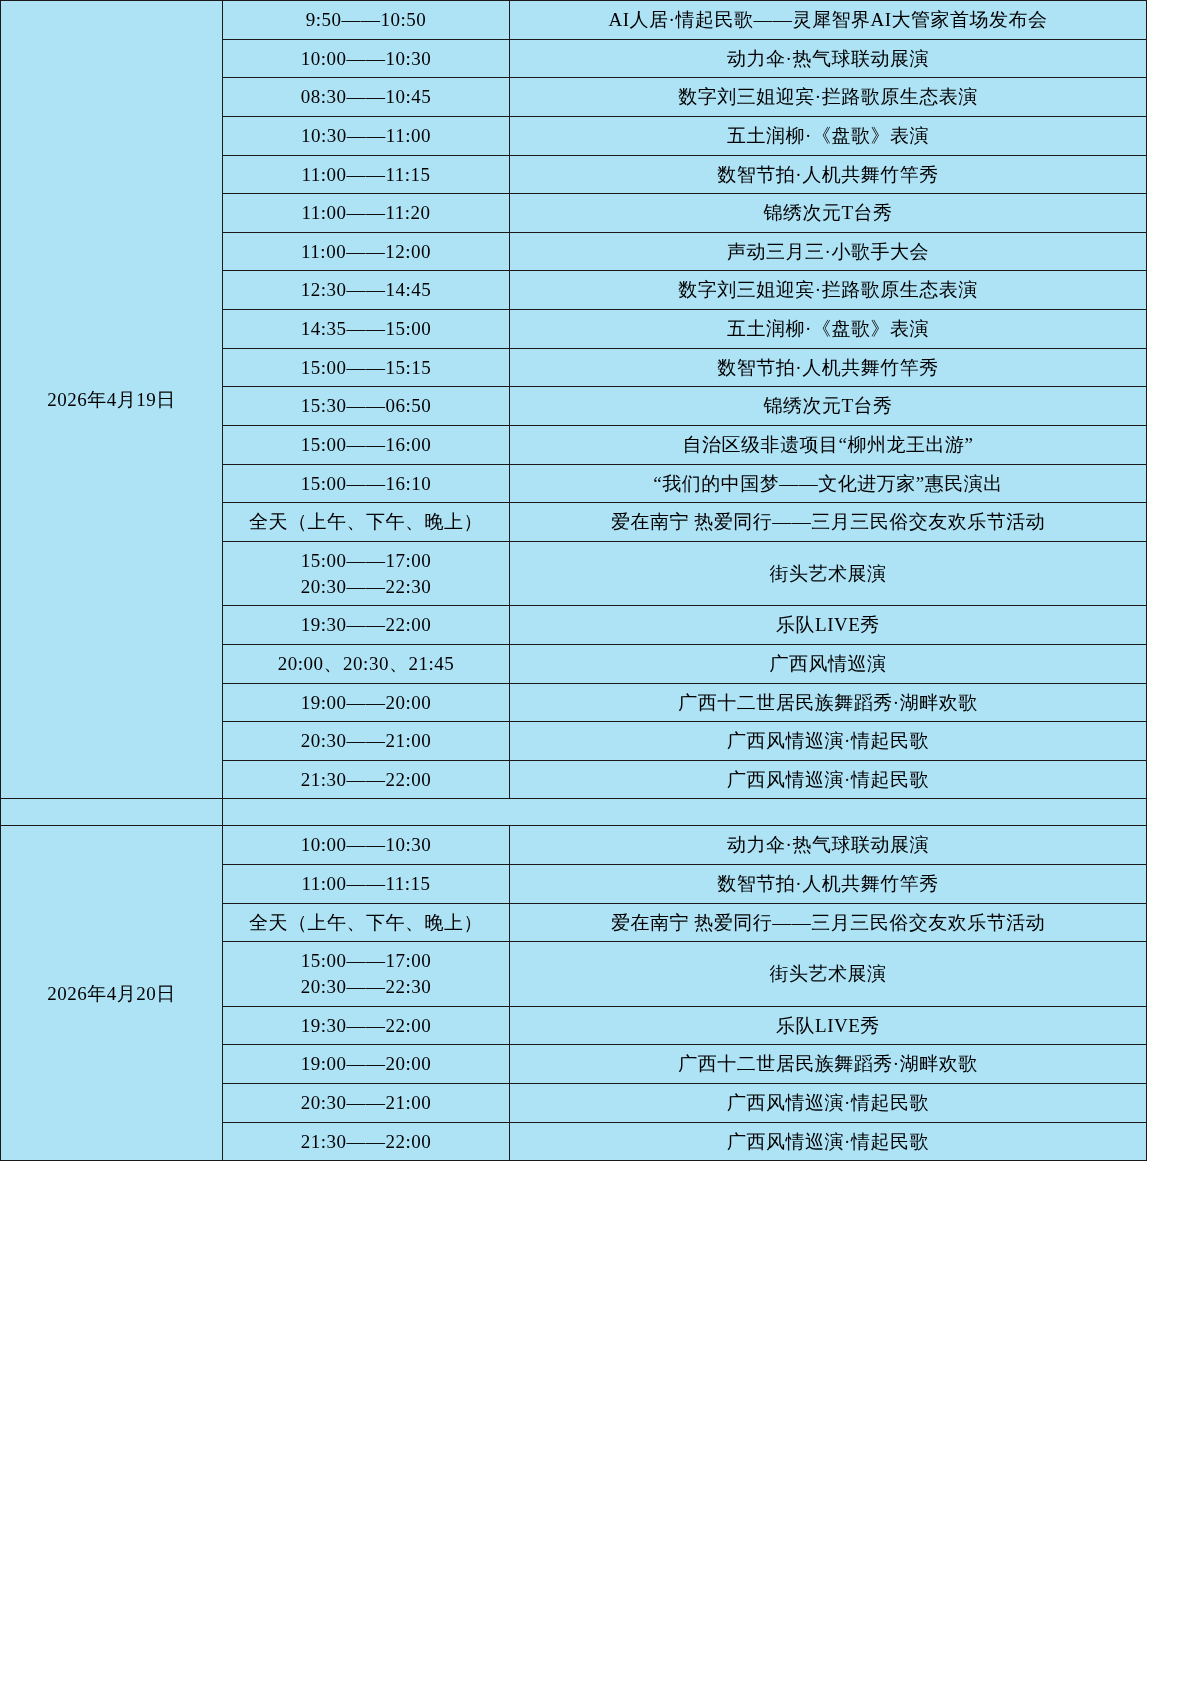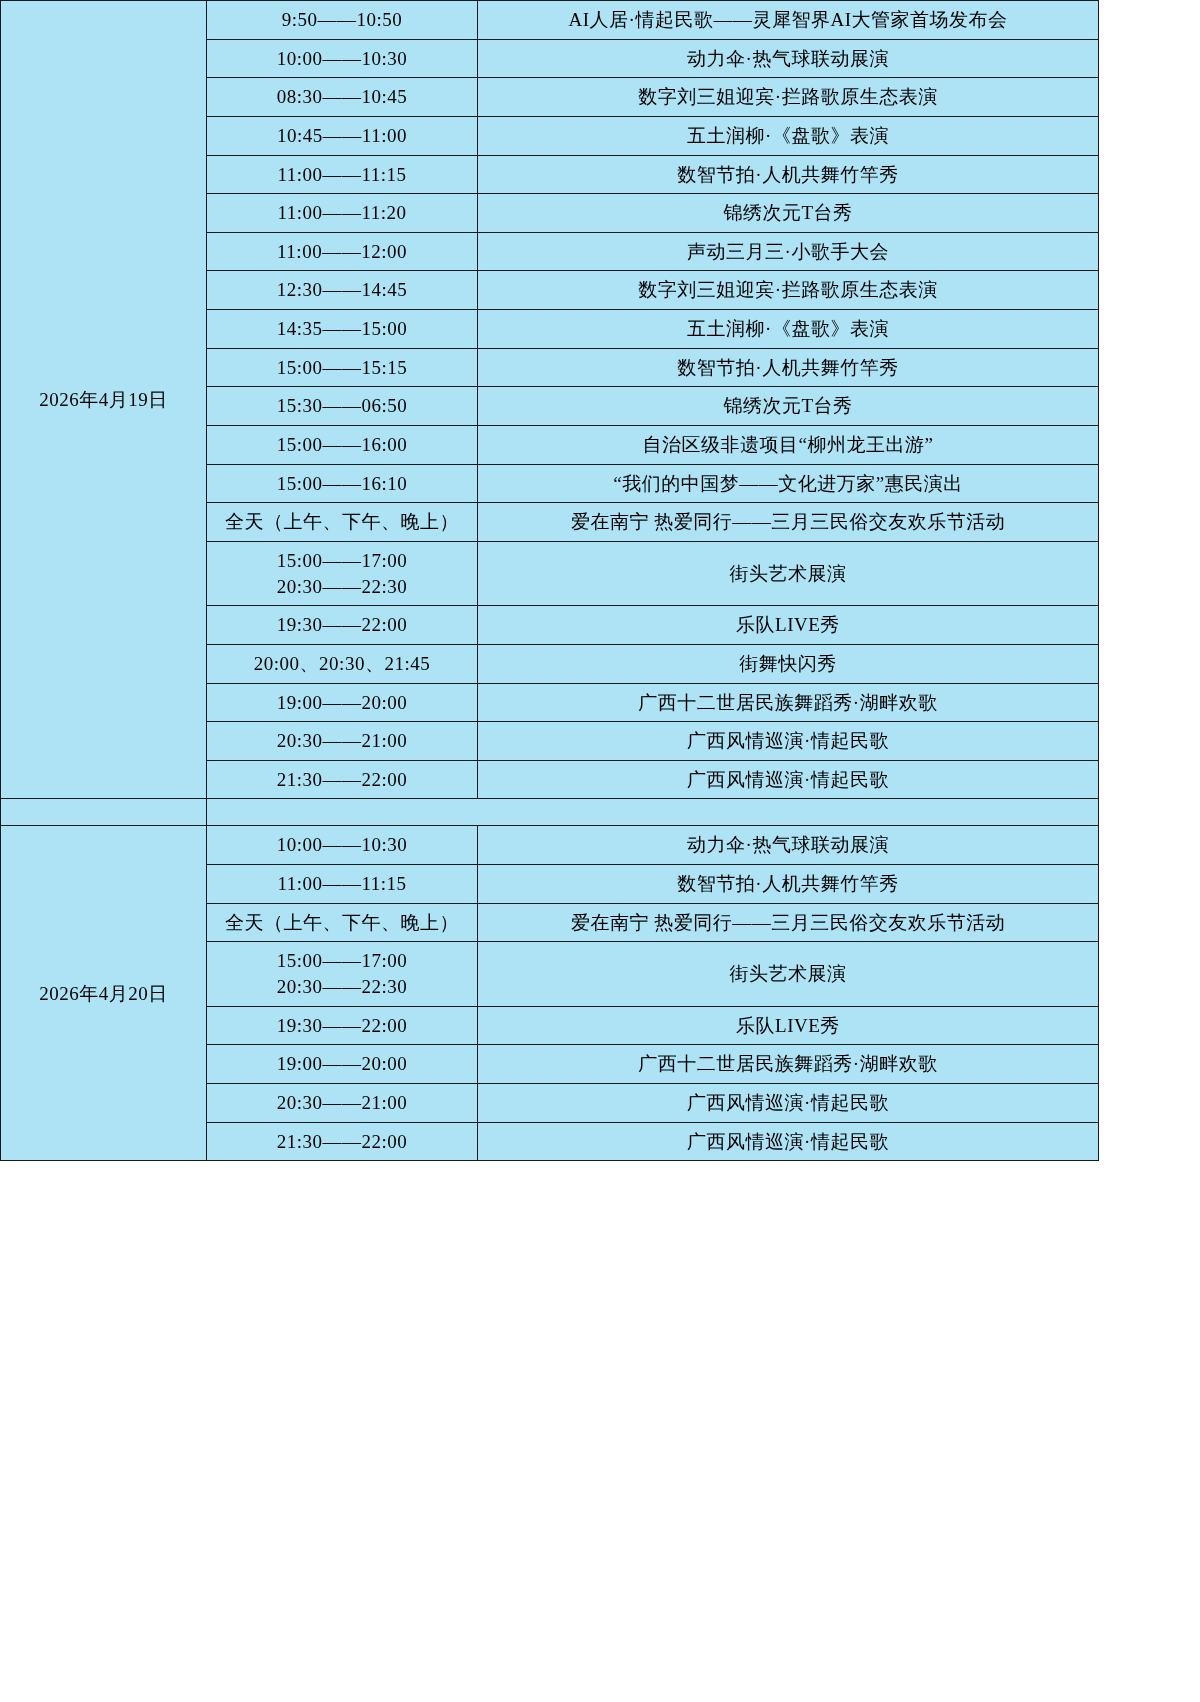--- a/index.html
+++ b/index.html
@@ -18,21 +18,21 @@
     border-collapse: collapse;
     table-layout: fixed;
   }
   #schedule-table td {
     border: 1px solid #1a1a1a;
     background: #aee2f5;
     text-align: center;
     vertical-align: middle;
     font-size: 19px;
     letter-spacing: 0.5px;
-    padding: 6px 0;
+    padding: 6px 8px;
     line-height: 1.35;
   }
   td.date-cell {
     width: 205px;
     background: #ffffff;
     border-left: none;
     font-size: 19px;
   }
   td.time-cell {
     width: 270px;
@@ -80,21 +80,21 @@
       </tr>
       <tr>
         <td class="time-cell">10:00——10:30</td>
         <td class="event-cell">动力伞·热气球联动展演</td>
       </tr>
       <tr>
         <td class="time-cell">08:30——10:45</td>
         <td class="event-cell">数字刘三姐迎宾·拦路歌原生态表演</td>
       </tr>
       <tr>
-        <td class="time-cell">10:45——11:00</td>
+        <td class="time-cell">10:30——11:00</td>
         <td class="event-cell">五土润柳·《盘歌》表演</td>
       </tr>
       <tr>
         <td class="time-cell">11:00——11:15</td>
         <td class="event-cell">数智节拍·人机共舞竹竿秀</td>
       </tr>
       <tr>
         <td class="time-cell">11:00——11:20</td>
         <td class="event-cell">锦绣次元T台秀</td>
       </tr>
@@ -134,21 +134,21 @@
         <td class="time-cell">15:00——17:00
 20:30——22:30</td>
         <td class="event-cell">街头艺术展演</td>
       </tr>
       <tr>
         <td class="time-cell">19:30——22:00</td>
         <td class="event-cell">乐队LIVE秀</td>
       </tr>
       <tr>
         <td class="time-cell">20:00、20:30、21:45</td>
-        <td class="event-cell">街舞快闪秀</td>
+        <td class="event-cell">广西风情巡演</td>
       </tr>
       <tr>
         <td class="time-cell">19:00——20:00</td>
         <td class="event-cell">广西十二世居民族舞蹈秀·湖畔欢歌</td>
       </tr>
       <tr>
         <td class="time-cell">20:30——21:00</td>
         <td class="event-cell">广西风情巡演·情起民歌</td>
       </tr>
       <tr>

